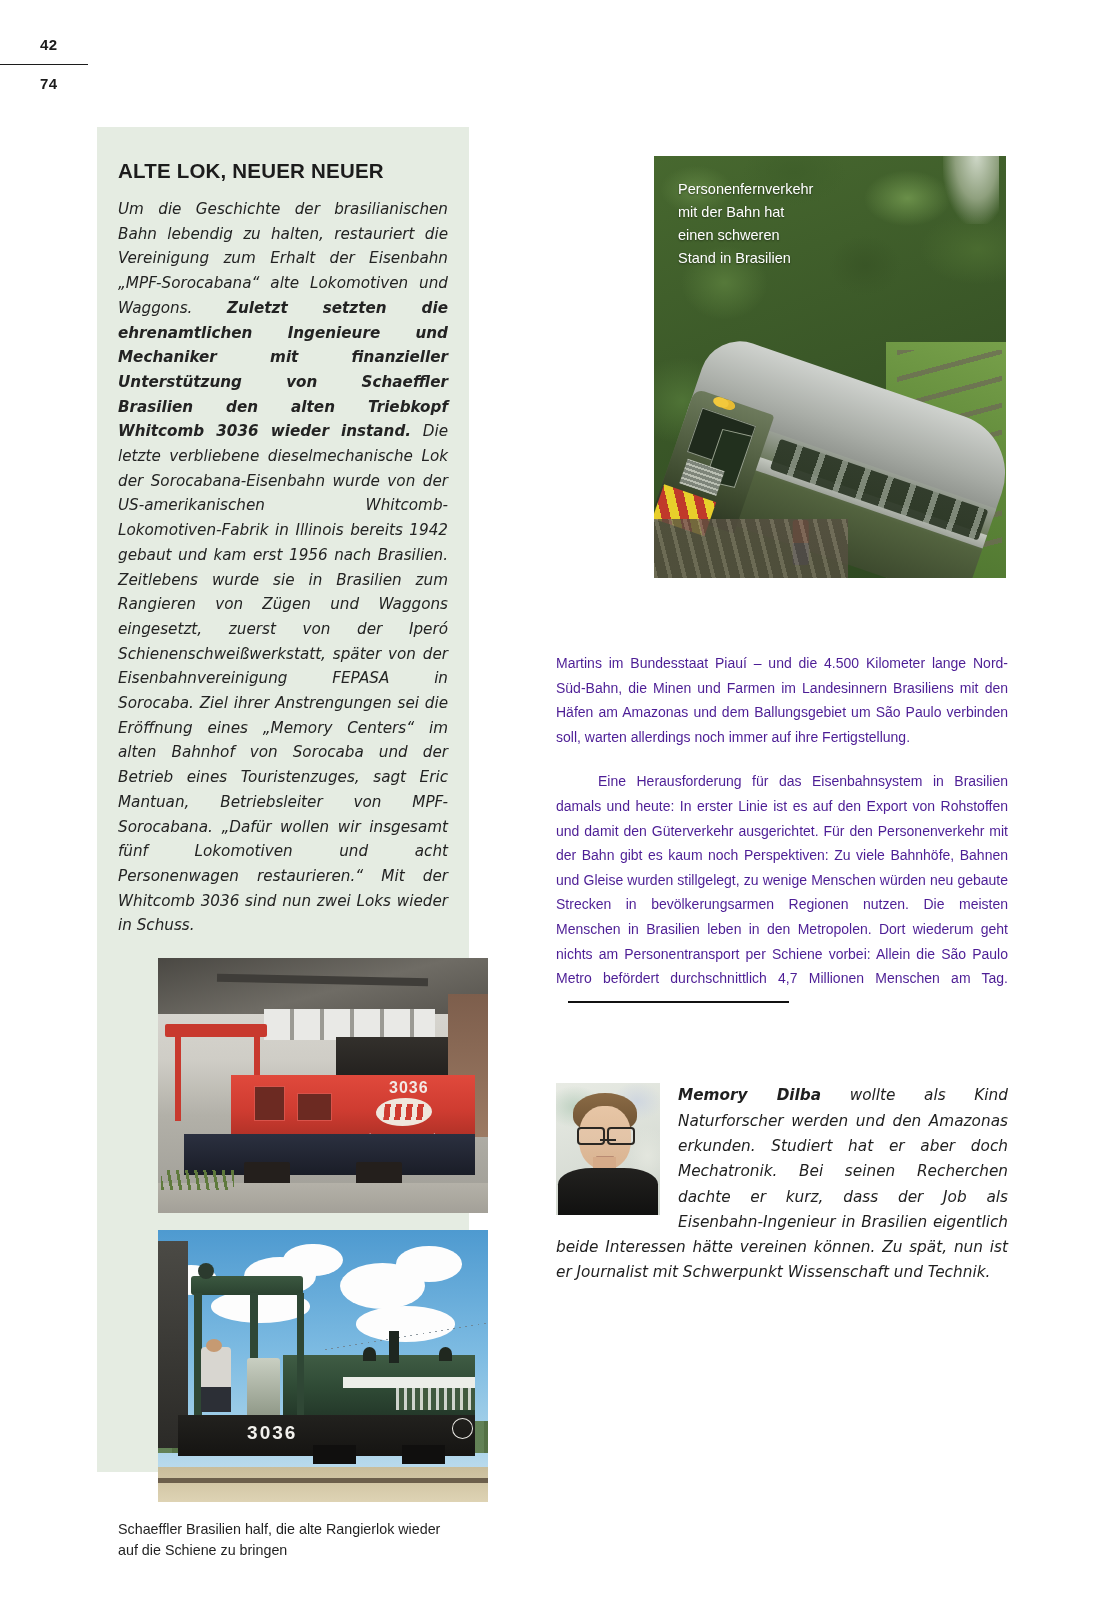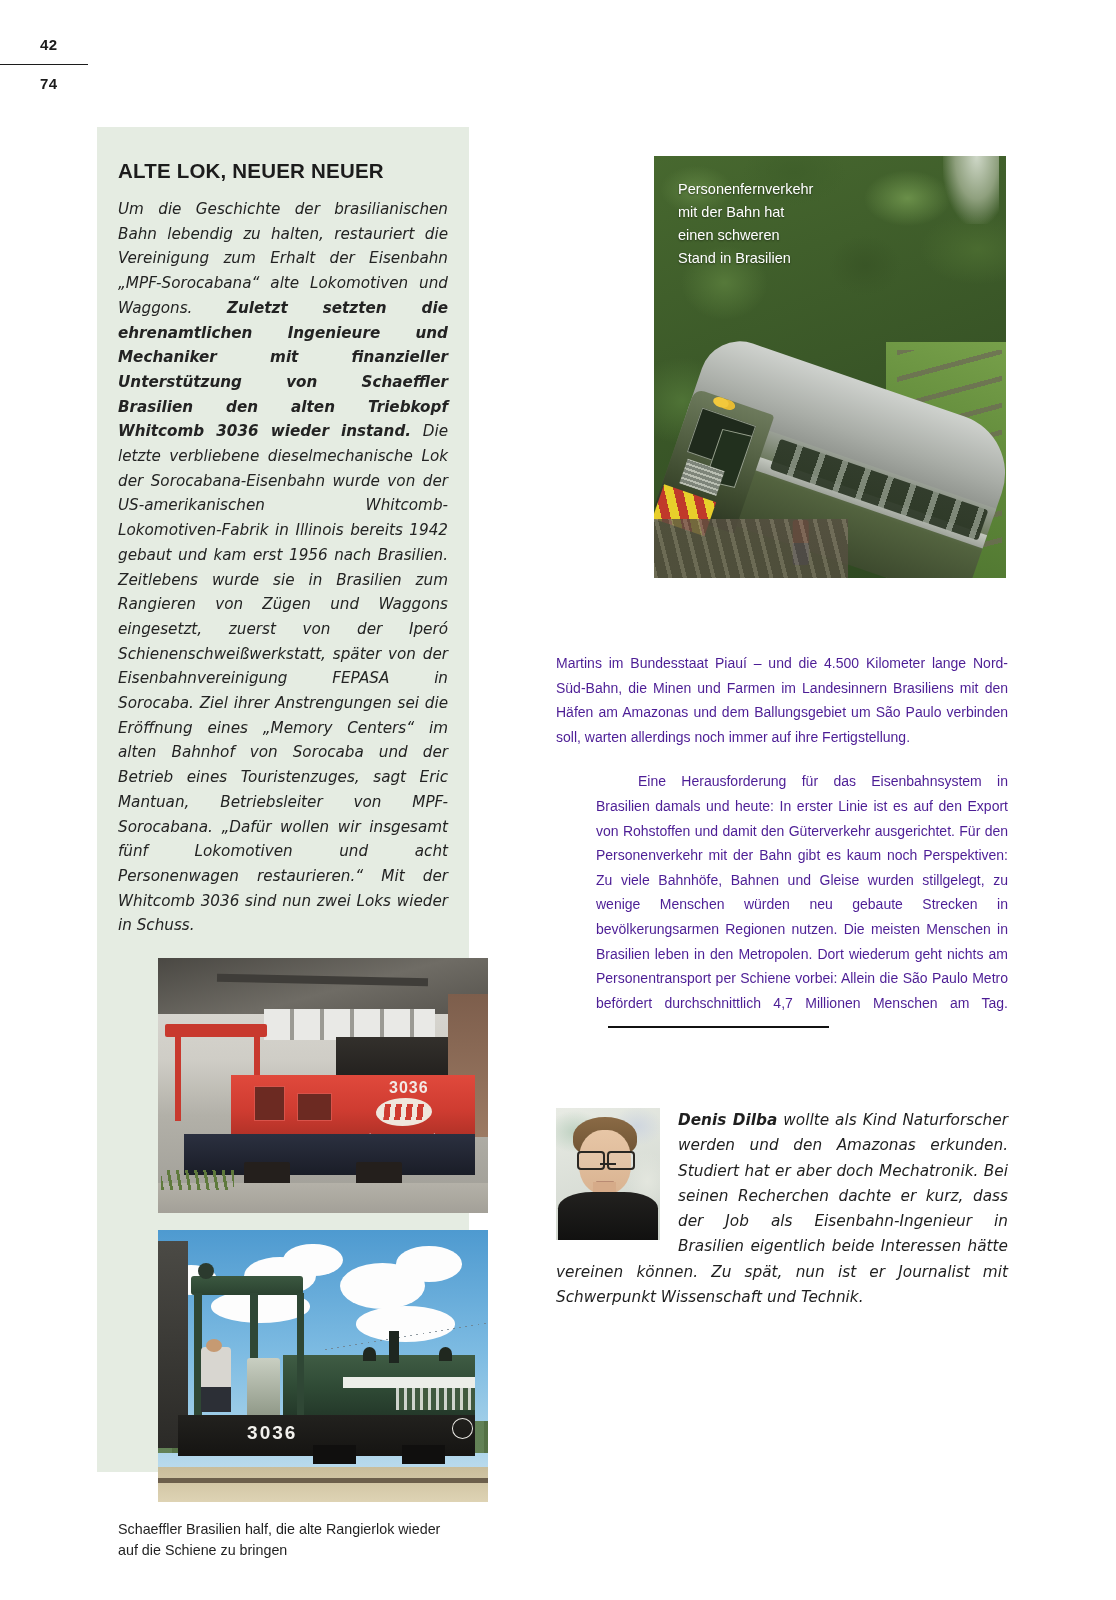--- a/index.html
+++ b/index.html
@@ -129,21 +129,21 @@
     border-bottom: 3.1px solid #111;
     padding: 9px 0 9px 0;
     text-align: center;
   }
   .section-head span {
     font-size: 18.5px;
     font-weight: bold;
     font-style: italic;
     letter-spacing: 0.1px;
   }
-  .after-head { margin-top: 20px; margin-left: 40px; }
+  .after-head { margin-top: 20px; }
 
   .end-rule {
     display: inline-block;
     vertical-align: middle;
     height: 0;
     border-top: 2.6px solid #111;
     width: 221px;
     margin-left: 12px;
     margin-bottom: 4px;
   }
@@ -632,16 +632,16 @@
       <div class="glasses">
         <div class="lens l1"></div>
         <div class="lens l2"></div>
       </div>
       <div class="bridge"></div>
       <div class="mouth"></div>
       <div class="neck"></div>
       <div class="shirt"></div>
     </figure>
 
-    <p class="author-text"><b>Denis Dilba</b><span> wollte als Kind Naturforscher werden und den Amazonas erkunden. Studiert hat er aber doch Mechatronik. Bei seinen Recherchen dachte er kurz, dass der Job als Eisenbahn-Ingenieur in Brasilien eigentlich beide Interessen hätte vereinen können. Zu spät, nun ist er Journalist mit Schwerpunkt Wissenschaft und Technik.</span></p>
+    <p class="author-text"><b>Memory Dilba</b><span> wollte als Kind Naturforscher werden und den Amazonas erkunden. Studiert hat er aber doch Mechatronik. Bei seinen Recherchen dachte er kurz, dass der Job als Eisenbahn-Ingenieur in Brasilien eigentlich beide Interessen hätte vereinen können. Zu spät, nun ist er Journalist mit Schwerpunkt Wissenschaft und Technik.</span></p>
   </div>
 
 </section>
 
 </body></html>

